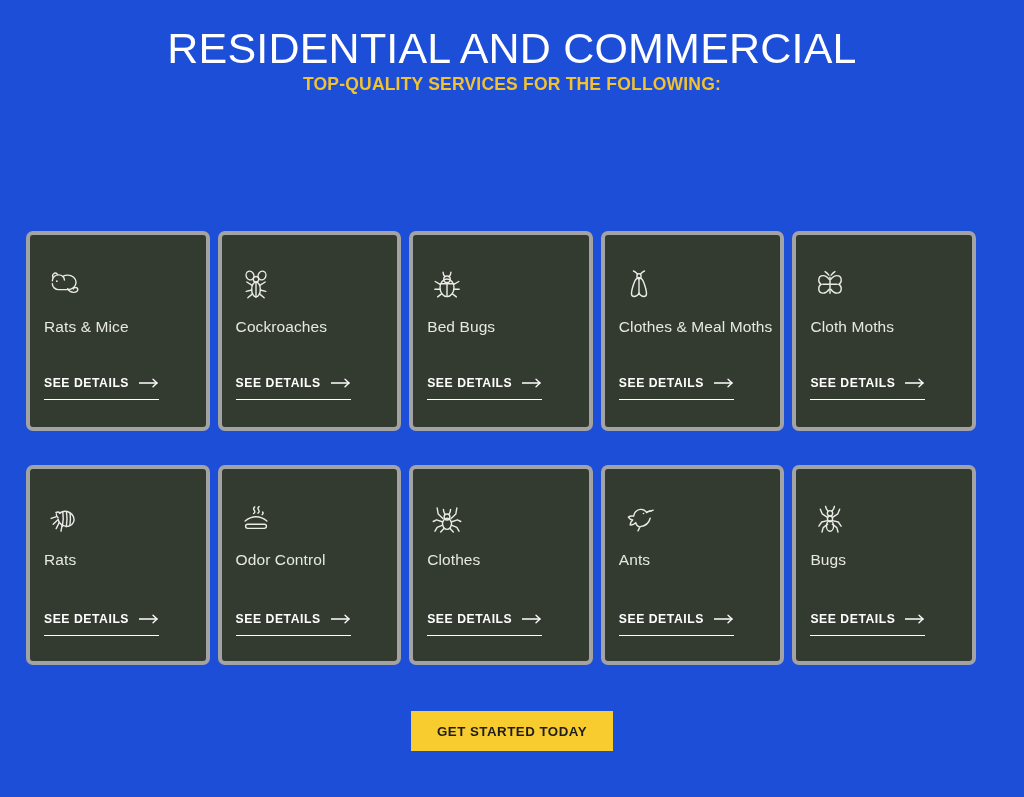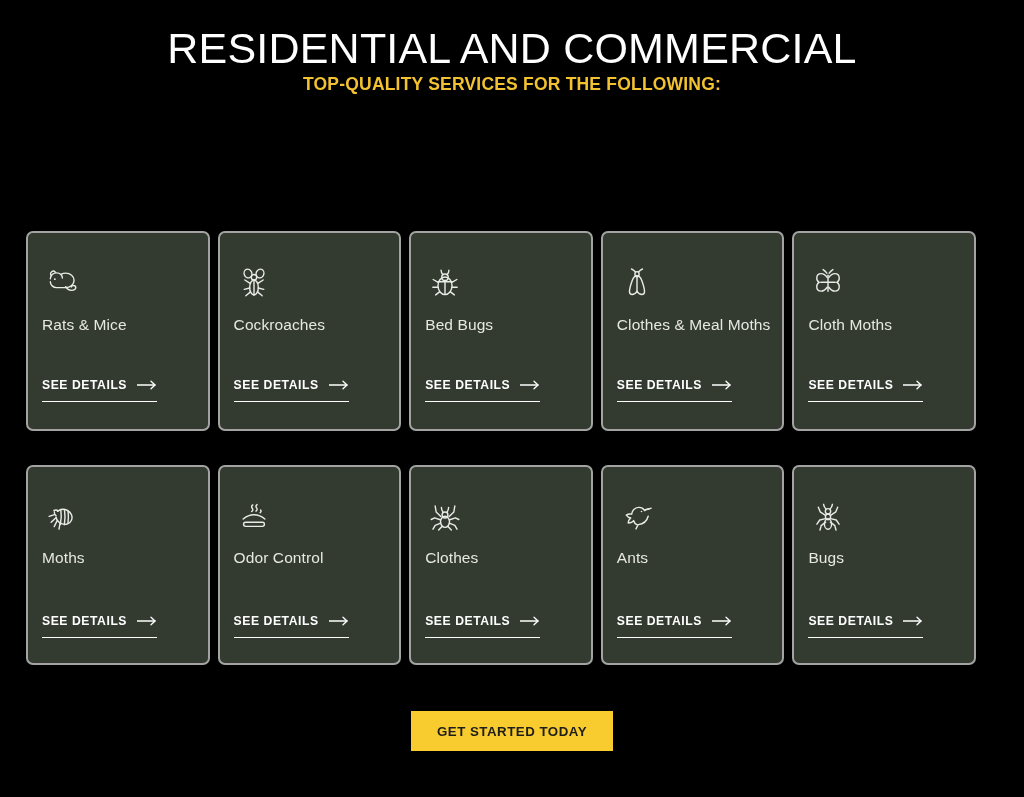--- a/index.html
+++ b/index.html
@@ -7,21 +7,21 @@
     width: 1024px;
     height: 797px;
     background: #333a30;
     font-family: "Liberation Sans", sans-serif;
     overflow: hidden;
   }
   .page {
     position: relative;
     width: 1024px;
     height: 797px;
-    background: #000000;
+    background: #1d4ed8;
   }
 
   
   .header { padding-top: 24px; text-align: center; }
   .headline {
     color: #ffffff;
     font-size: 43px;
     line-height: 49px;
     font-weight: 400;
     letter-spacing: 0.2px;
@@ -44,21 +44,21 @@
     top: 231px;
     width: 950px;
     display: grid;
     grid-template-columns: repeat(5, 1fr);
     column-gap: 8px;
     row-gap: 34px;
   }
   .card {
     position: relative;
     height: 200px;
-    border: 2px solid #a3a3a3;
+    border: 4px solid #a3a3a3;
     border-radius: 7px;
     background: #333a30;
     padding: 29px 14px 0 14px;
   }
   .card-icon {
     width: 40px;
     height: 40px;
     display: block;
     color: #e9ebe6;
   }
@@ -263,21 +263,21 @@
 
     <div class="card row2">
       <span class="card-icon">
         <svg viewBox="0 0 48 48" fill="none" stroke="currentColor" stroke-width="1.7" stroke-linecap="round" stroke-linejoin="round">
           <path d="M18.6 18.4c3.4-2.6 8.1-3 12-1 4.6 2.3 6.6 7.4 4.7 11.7-1.8 4.1-6.6 5.9-11.1 4.4-3.9-1.3-6.6-4.5-7.3-8.1"></path>
           <path d="M16.9 23.8c-1.5-1.2-2.3-2.9-2.1-4.7M19.6 17.7c-1.7-1-3.6-1.1-5.3-.3"></path>
           <path d="M22.6 16.9c.8 5.2.6 11.5-.6 17.2M27 16.6c.9 5.6.8 11.9-.2 17.9M31.3 18.2c.6 4.6.5 9.8-.2 14.6"></path>
           <path d="M16.4 26.3 11 31.6M18.2 29.6l-3.6 7.1M21.6 33l-1.2 6.8M14.9 22.3l-6.3 2.2"></path>
         </svg>
       </span>
-      <div class="card-title">Moths</div>
+      <div class="card-title">Rats</div>
       <a class="card-link">
         <span class="link-row">
           <span>SEE DETAILS</span>
           <svg class="arrow" width="20" height="10" viewBox="0 0 20 10" fill="none" stroke="currentColor" stroke-width="1.3" stroke-linecap="round" stroke-linejoin="round">
             <path d="M0 5h18"></path>
               <path d="M14 1.2 18 5l-4 3.8"></path>
           </svg>
         </span>
         <span class="rule"></span>
       </a>

